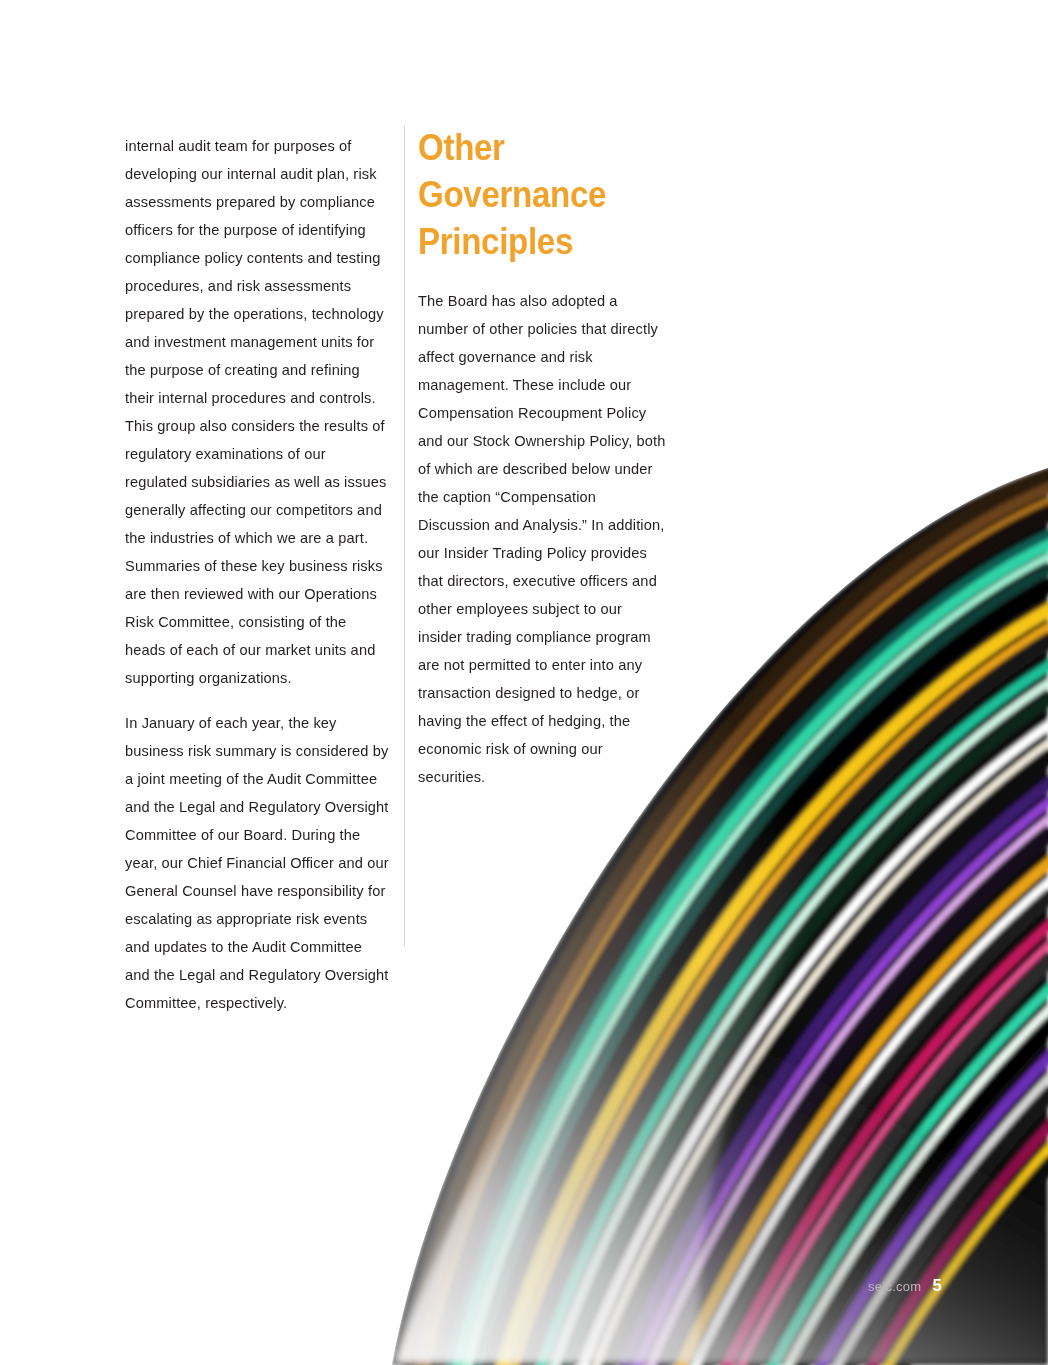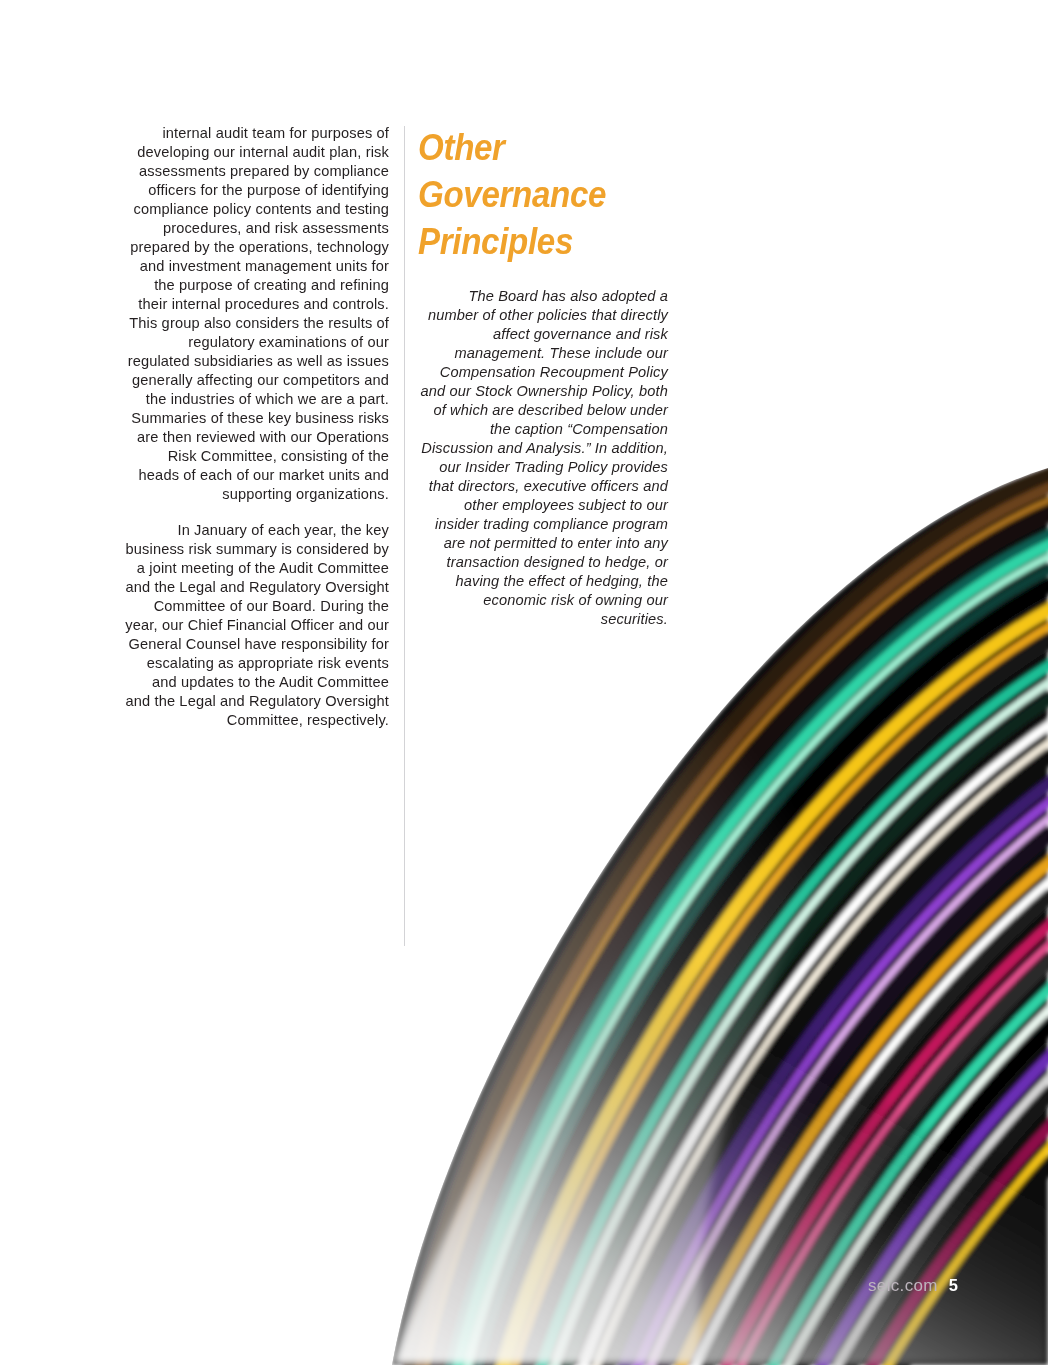--- a/index.html
+++ b/index.html
@@ -44,40 +44,38 @@
     position: absolute;
     left: 125px;
     top: 124px;
     width: 264px;
   }
   .col-right {
     position: absolute;
     left: 418px;
     top: 124px;
     width: 250px;
-    font-style: italic;
   }
 
   .divider {
     position: absolute;
     left: 404px;
     top: 126px;
     width: 1px;
     height: 820px;
     background: #d3d3d6;
     z-index: 2;
   }
 
   p.body {
-    margin: 0 0 17px 0;
+    margin: 8px 0 17px 0;
     font-size: 14.6px;
-    line-height: 19px;
+    line-height: 28px;
     color: #231f20;
     letter-spacing: 0.01em;
-    text-align: right;
   }
   p.body:last-child { margin-bottom: 0; }
 
   h1.section-heading {
     margin: 0 0 22px 0;
     font-family: "Liberation Sans", sans-serif;
     font-size: 36px;
     line-height: 47px;
     font-weight: bold;
     color: #f0a22b;
@@ -91,21 +89,21 @@
     position: absolute;
     left: 868px;
     top: 1276px;
     z-index: 4;
     display: flex;
     align-items: baseline;
     gap: 11px;
     white-space: nowrap;
   }
   .footer .site {
-    font-size: 17px;
+    font-size: 13px;
     color: #bdb5bd;
     letter-spacing: 0.02em;
   }
   .footer .pageno {
     font-size: 16.5px;
     font-weight: bold;
     color: #ffffff;
   }
 </style>
 </head>

